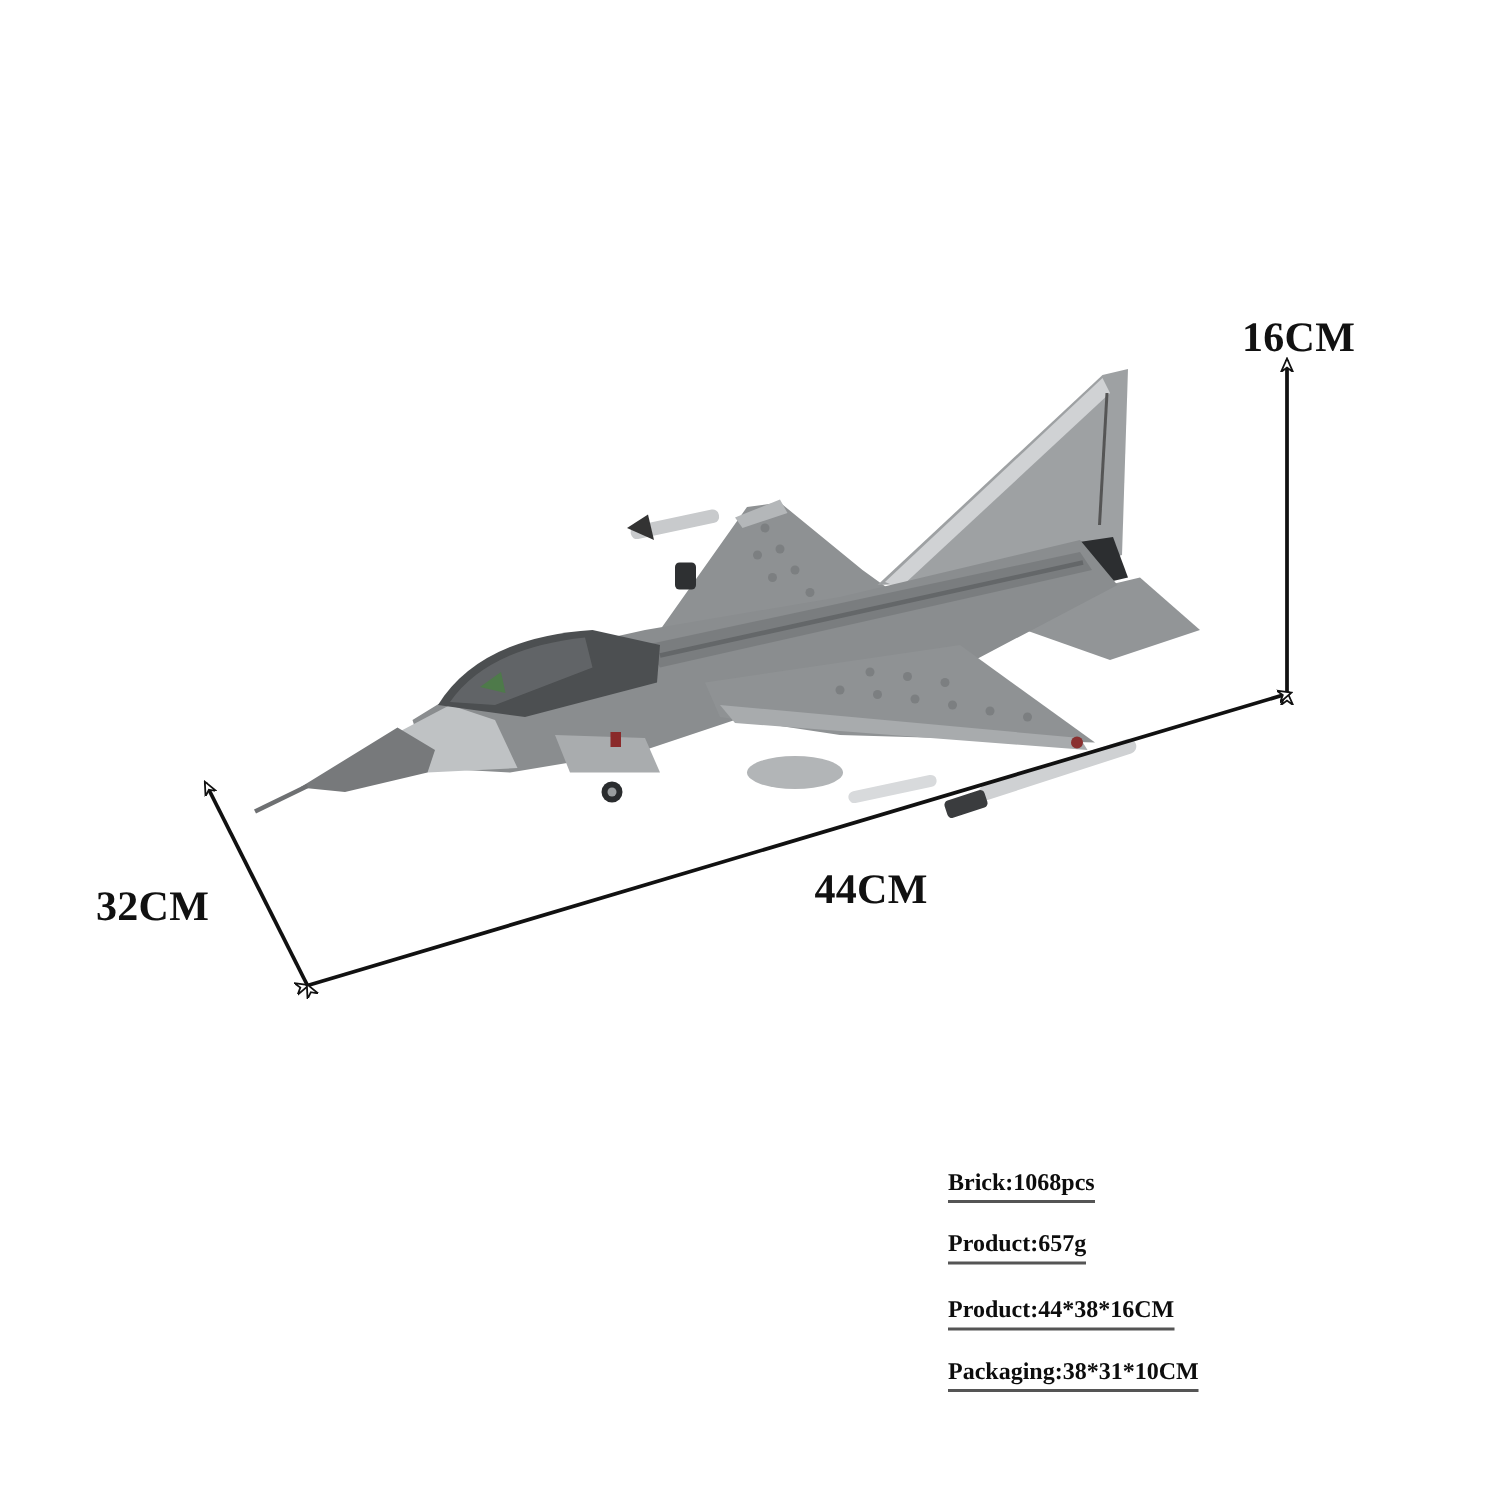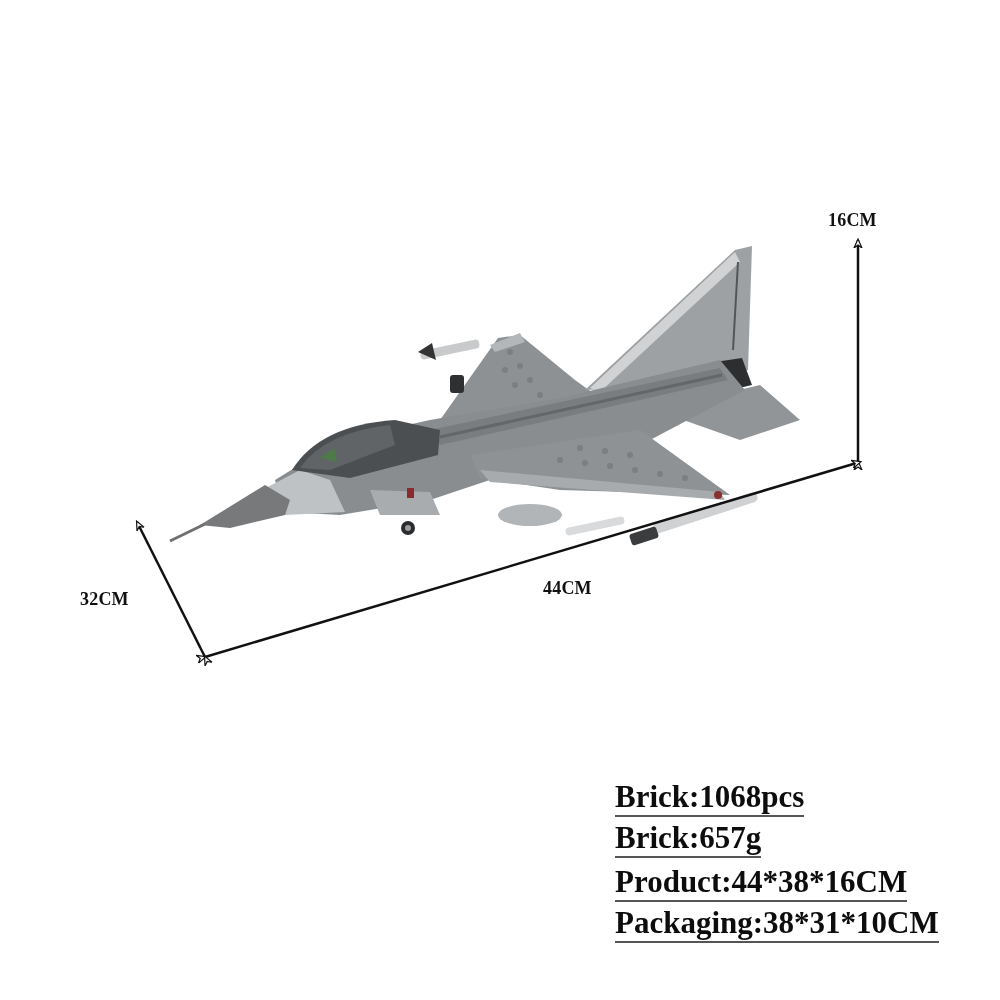--- a/index.html
+++ b/index.html
@@ -1,22 +1,22 @@
 <!DOCTYPE html>
 <html><head>
 <meta charset="utf-8">
 <style>
   html, body { margin:0; padding:0; background:#ffffff; }
   body { width:1000px; height:1000px; position:relative; overflow:hidden;
          font-family:"DejaVu Serif", "Liberation Serif", serif; }
   .dim-svg { position:absolute; left:0; top:0; width:1000px; height:1000px; }
   .dim-label { position:absolute; font-family:"Liberation Serif", serif; font-weight:bold;
-               font-size:18px; color:#111; letter-spacing:0.2px; }
-  .spec { position:absolute; left:615px; font-family:"Liberation Serif", serif;
-          font-weight:bold; font-size:31px; color:#0d0d0d; line-height:1;
+               font-size:28px; color:#111; letter-spacing:0.2px; }
+  .spec { position:absolute; left:632px; font-family:"Liberation Serif", serif;
+          font-weight:bold; font-size:16px; color:#0d0d0d; line-height:1;
           padding-bottom:3px; border-bottom:2.5px solid #555; white-space:nowrap; }
 </style>
 </head>
 <body>
 
 <svg class="dim-svg" viewBox="0 0 1000 1000">
   <defs>
     <marker id="ah" markerWidth="10" markerHeight="10" refX="8" refY="5" orient="auto" markerUnits="userSpaceOnUse">
       <path d="M0,1 L9,5 L0,9 L3,5 Z" fill="#fff" stroke="#111" stroke-width="1.2"></path>
     </marker>
@@ -89,18 +89,18 @@
 
   <g>
     <line x1="858" y1="462" x2="858" y2="240" stroke="#111" stroke-width="2.5" marker-end="url(#ah)" marker-start="url(#ah)"></line>
     <line x1="205" y1="657" x2="860" y2="462" stroke="#111" stroke-width="2.5" marker-end="url(#ah)" marker-start="url(#ah)"></line>
     <line x1="205" y1="657" x2="137" y2="522" stroke="#111" stroke-width="2.5" marker-end="url(#ah)" marker-start="url(#ah)"></line>
   </g>
 </svg>
 
 <div class="dim-label" style="left:828px; top:210px;">16CM</div>
 <div class="dim-label" style="left:543px; top:578px;">44CM</div>
-<div class="dim-label" style="left:80px; top:589px;">32CM</div>
+<div class="dim-label" style="left:64px; top:589px;">32CM</div>
 
 <div class="spec" style="top:781px;">Brick:1068pcs</div>
-<div class="spec" style="top:822px;">Brick:657g</div>
+<div class="spec" style="top:822px;">Product:657g</div>
 <div class="spec" style="top:866px;">Product:44*38*16CM</div>
 <div class="spec" style="top:907px;text-align:right;">Packaging:38*31*10CM</div>
 
 </body></html>

